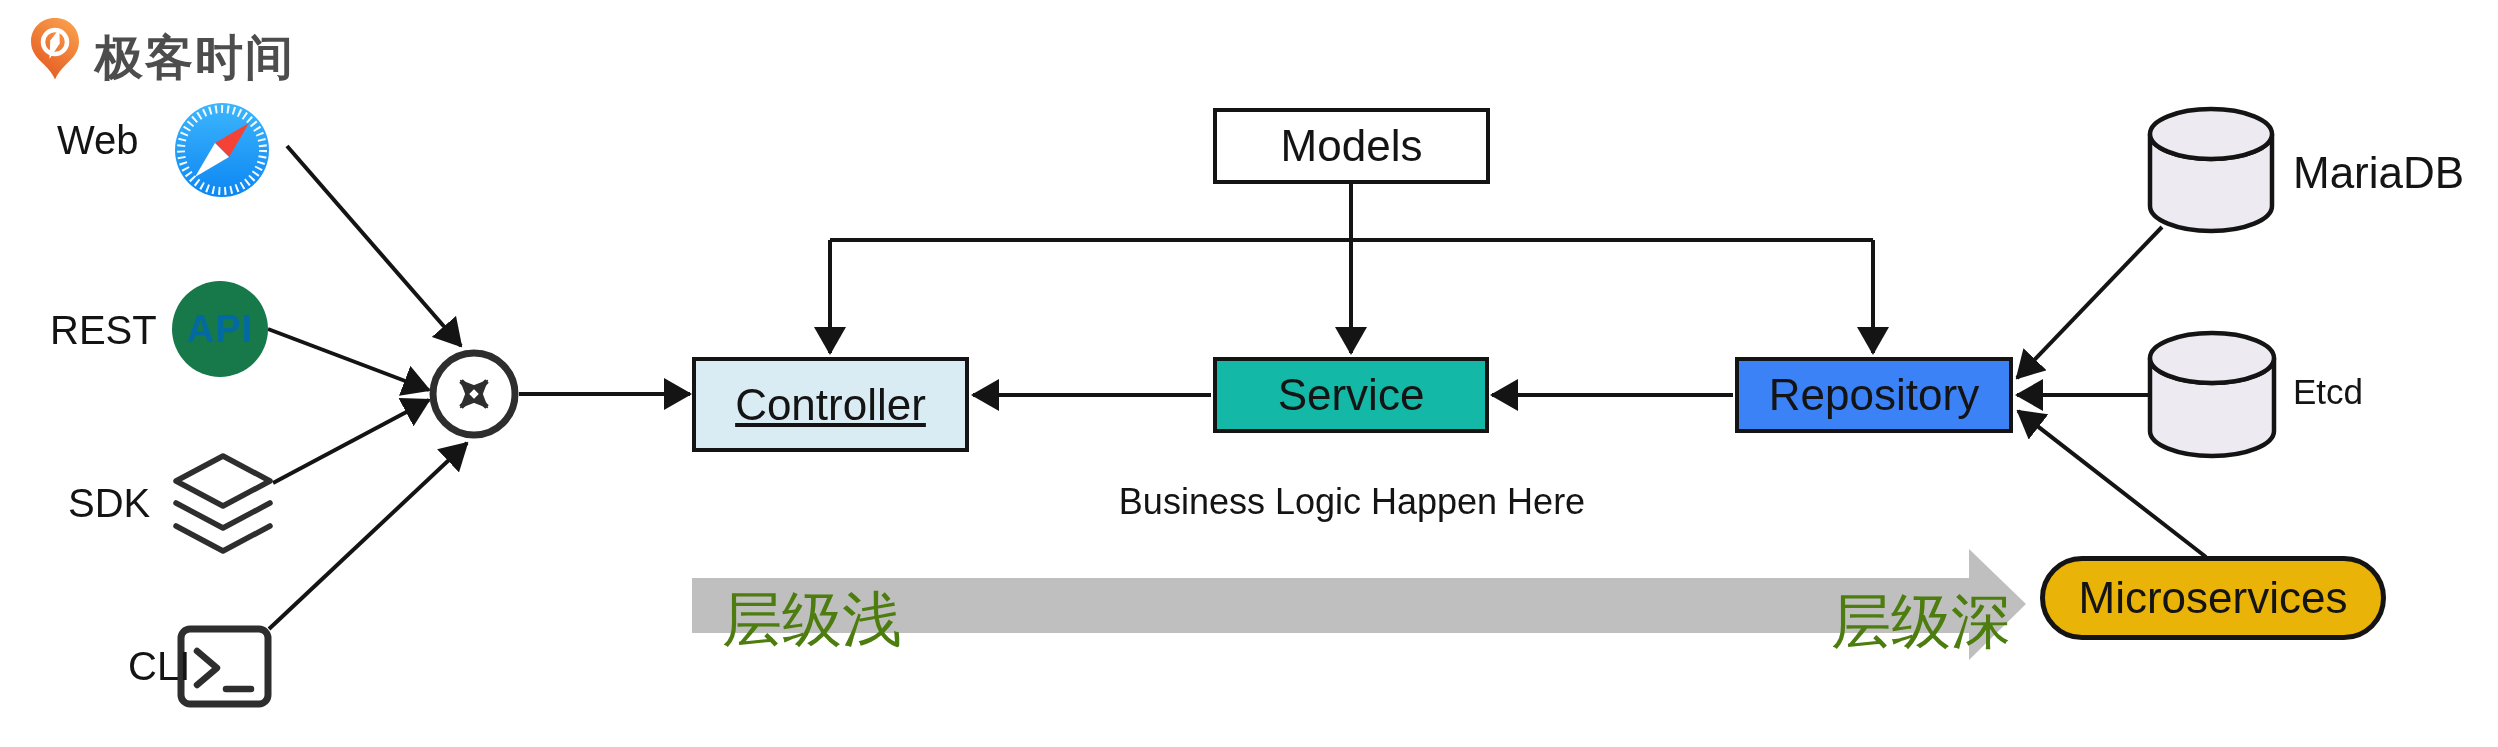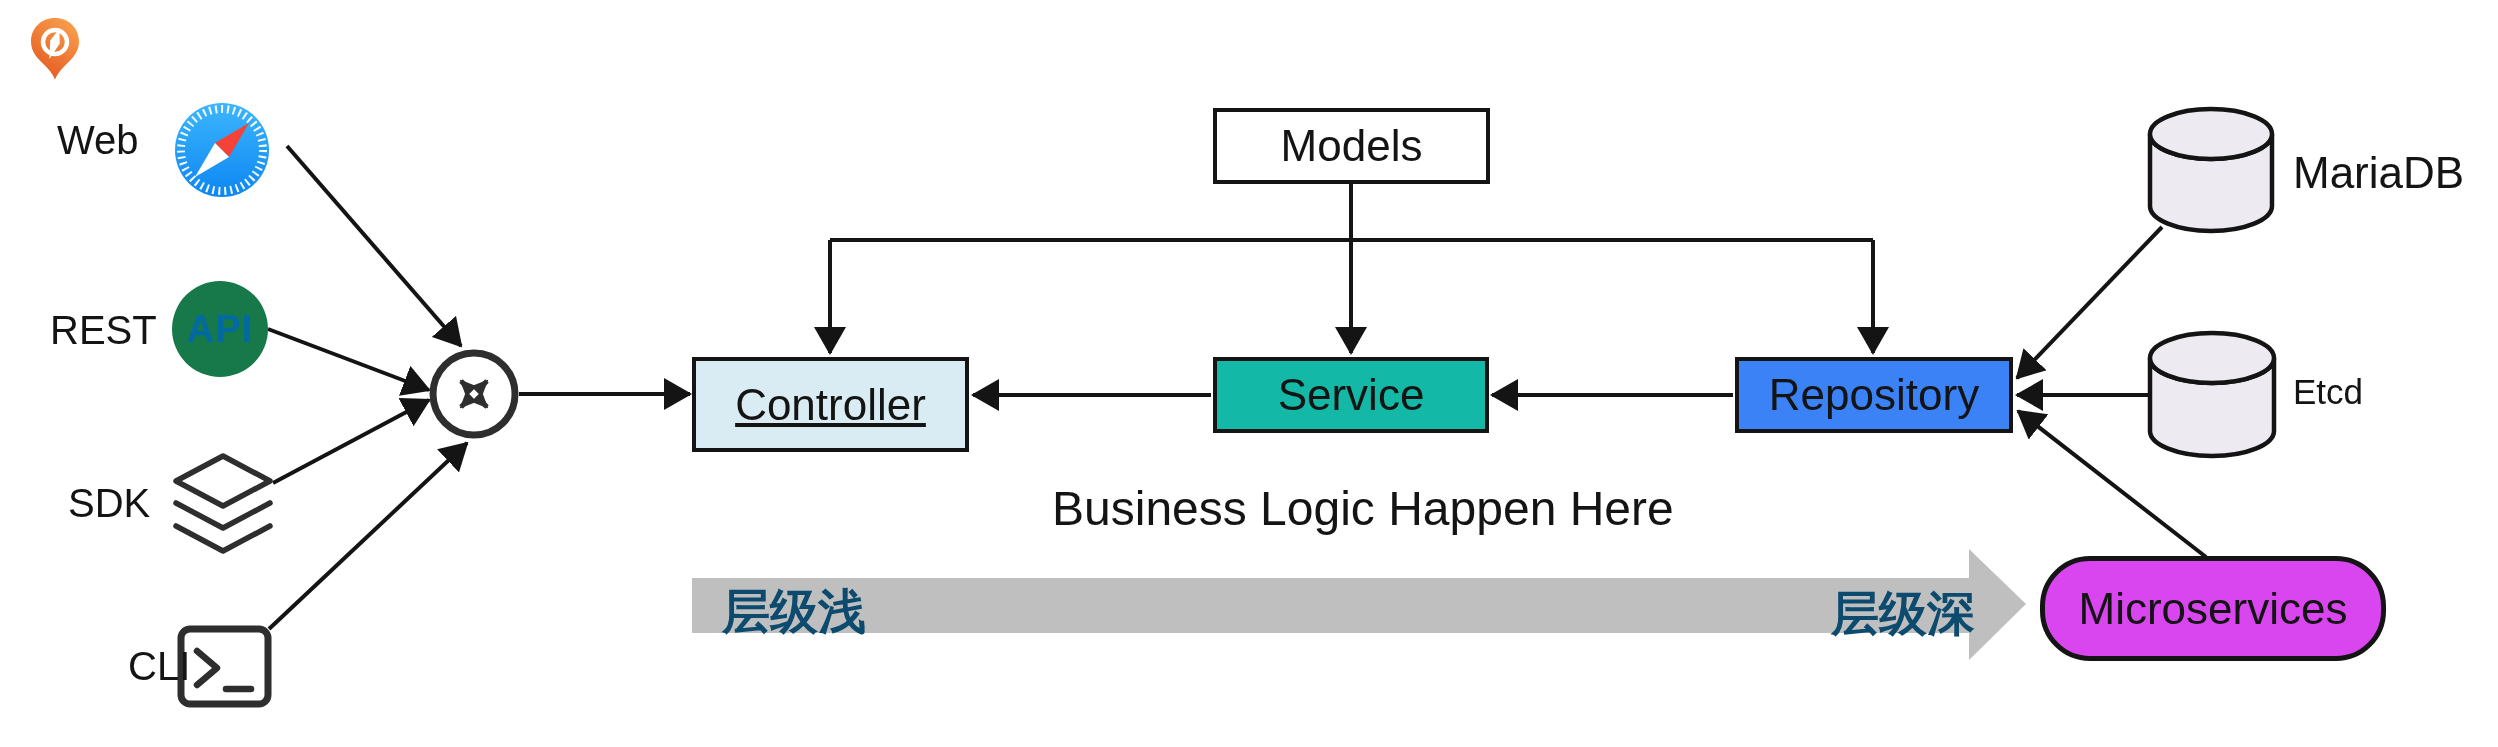--- a/index.html
+++ b/index.html
@@ -5,31 +5,31 @@
   html,body{margin:0;padding:0;background:#fff;}
   #canvas{position:relative;width:2498px;height:747px;background:#ffffff;overflow:hidden;
           font-family:"Liberation Sans","DejaVu Sans",sans-serif;}
   #wires{position:absolute;left:0;top:0;width:2498px;height:747px;}
   .box{position:absolute;box-sizing:border-box;border:4px solid #141414;background:#fff;
        display:flex;align-items:center;justify-content:center;font-size:44px;color:#141414;}
   .box-models{left:1213px;top:108px;width:277px;height:76px;background:#ffffff;}
   .box-controller{left:692px;top:357px;width:277px;height:95px;background:#daecf3;text-decoration:underline;}
   .box-service{left:1213px;top:357px;width:276px;height:76px;background:#14b8a6;}
   .box-repository{left:1735px;top:357px;width:278px;height:76px;background:#3b82f6;}
-  .box-microservices{left:2040px;top:556px;width:346px;height:105px;background:#d946ef;
+  .box-microservices{left:2040px;top:556px;width:346px;height:84px;background:#eab308;
        border-width:5px;border-radius:50px;}
   .lbl{position:absolute;color:#141414;font-size:40px;white-space:nowrap;}
   .lbl-web{left:57px;top:118px;}
   .lbl-rest{left:50px;top:308px;}
   .lbl-sdk{left:68px;top:481px;}
   .lbl-cli{left:92px;top:644px;margin-left:36px;}
   .lbl-mariadb{left:2293px;top:148px;font-size:44px;}
   .lbl-etcd{left:2293px;top:372px;font-size:35px;}
-  .lbl-business{left:1052px;top:481px;width:600px;text-align:left;font-size:48px;}
-  .lbl-depth{font-size:48px;color:#0c4a6e;font-weight:bold;}
+  .lbl-business{left:1052px;top:481px;width:600px;text-align:center;font-size:36px;}
+  .lbl-depth{font-size:60px;color:#4d7c0f;}
   .lbl-depth-left{left:722px;top:580px;}
   .lbl-depth-right{left:1831px;top:582px;}
   .api-badge-text{position:absolute;left:172px;top:305px;width:96px;height:48px;line-height:48px;
        text-align:center;font-size:38px;font-weight:bold;color:#0369a1;letter-spacing:1px;}
   .brand-text{position:absolute;left:95px;top:26px;font-size:48px;font-weight:600;
        color:#4d4d4d;letter-spacing:2px;}
   .brand-mark{position:absolute;left:28px;top:16px;}
 </style>
 </head>
 <body>
@@ -119,20 +119,21 @@
       <linearGradient id="geekGrad" x1="0.8" y1="0" x2="0.2" y2="1">
         <stop offset="0" stop-color="#f9a04d"></stop>
           <stop offset="1" stop-color="#e4571f"></stop>
       </linearGradient>
     </defs>
     <path d="M27,2 C13,2 3,12.5 3,25.5 C3,36 9.5,42.5 16.5,49 C21,53.3 25,58.5 27,63.5
              C29,58.5 33,53.3 37.5,49 C44.5,42.5 51,36 51,25.5 C51,12.5 41,2 27,2 Z" fill="url(#geekGrad)"></path>
     <circle cx="27" cy="26" r="12" fill="none" stroke="#ffffff" stroke-width="4.5"></circle>
     <polygon points="27,12 32,26 27,44 22,26" fill="#ffffff" transform="rotate(18 27 26)"></polygon>
   </svg>
+  <div class="brand-text">极客时间</div>
 
   <div class="lbl lbl-web">Web</div>
   <div class="lbl lbl-rest">REST</div>
   <div class="lbl lbl-sdk">SDK</div>
   <div class="lbl lbl-cli">CLI</div>
   <div class="api-badge-text">API</div>
 
   <div class="box box-models">
     <span>Models</span>
   </div>

